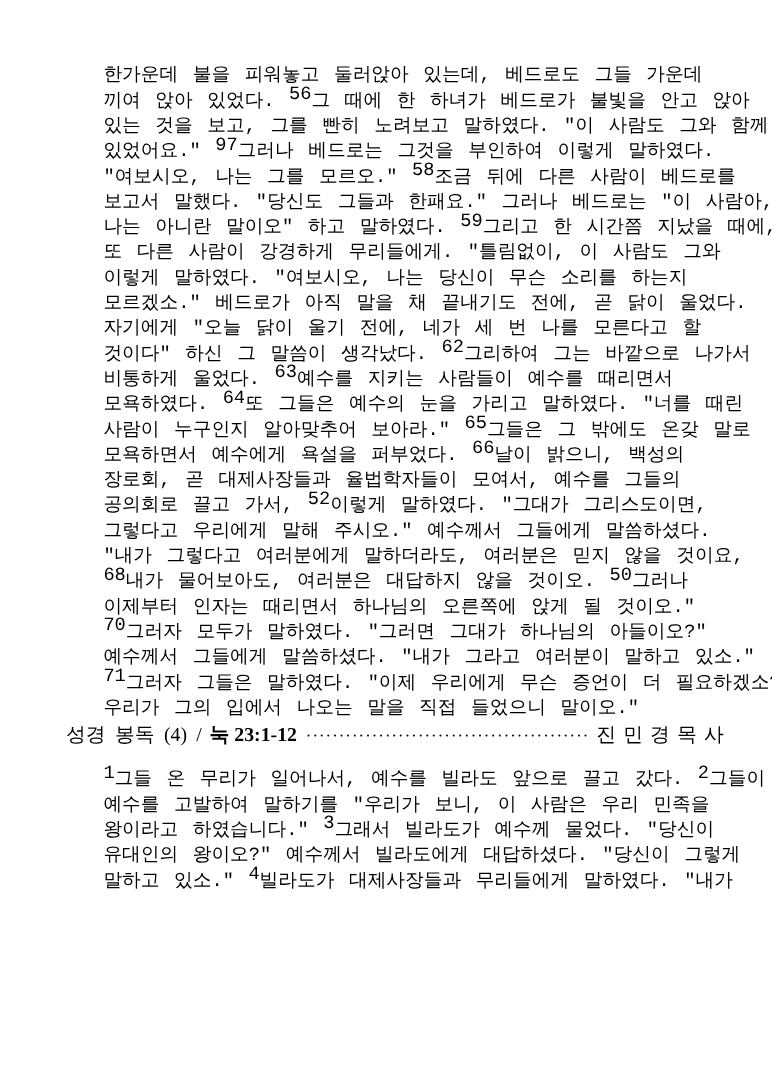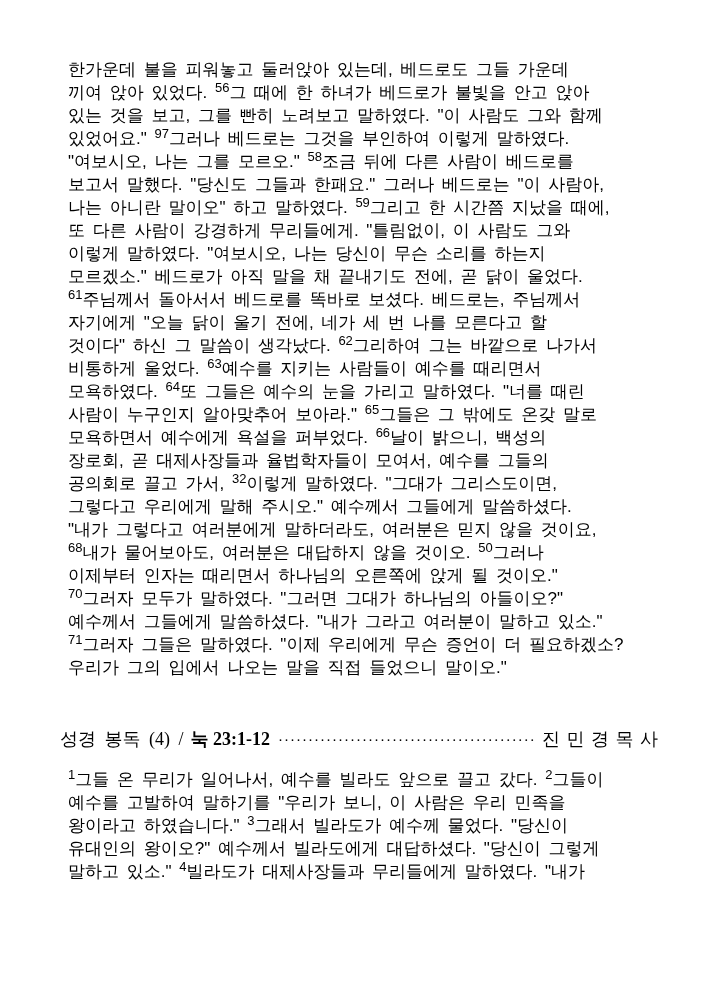--- a/index.html
+++ b/index.html
@@ -11,38 +11,38 @@
     color: #000000;
   }
   .page {
     width: 702px;
     height: 992px;
     background: #ffffff;
     padding: 58px 44px 0 60px;
     overflow: hidden;
   }
   .scripture {
-    margin-left: 8px;
+    margin-left: 34px;
+    font-family: Liberation Mono, monospace;
   }
   .text-line {
     font-size: 17px;
     line-height: 23px;
     letter-spacing: 0px;
     word-spacing: 3px;
     white-space: nowrap;
   }
   sup.verse {
-    font-size: 13px;
+    font-size: 17px;
     line-height: 0;
     vertical-align: 6px;
   }
   .heading {
     display: flex;
     align-items: baseline;
-    margin-top: 48px;
     margin-bottom: 16px;
     font-family: "Liberation Serif", serif;
     font-size: 18px;
     line-height: 24px;
     white-space: nowrap;
   }
   .heading .title-left {
     word-spacing: 4px;
   }
   .heading .ref {
@@ -70,29 +70,28 @@
       <div class="text-line">한가운데 불을 피워놓고 둘러앉아 있는데, 베드로도 그들 가운데</div>
       <div class="text-line">끼여 앉아 있었다. <sup class="verse">56</sup>그 때에 한 하녀가 베드로가 불빛을 안고 앉아</div>
       <div class="text-line">있는 것을 보고, 그를 빤히 노려보고 말하였다. "이 사람도 그와 함께</div>
       <div class="text-line">있었어요." <sup class="verse">97</sup>그러나 베드로는 그것을 부인하여 이렇게 말하였다.</div>
       <div class="text-line">"여보시오, 나는 그를 모르오." <sup class="verse">58</sup>조금 뒤에 다른 사람이 베드로를</div>
       <div class="text-line">보고서 말했다. "당신도 그들과 한패요." 그러나 베드로는 "이 사람아,</div>
       <div class="text-line">나는 아니란 말이오" 하고 말하였다. <sup class="verse">59</sup>그리고 한 시간쯤 지났을 때에,</div>
       <div class="text-line">또 다른 사람이 강경하게 무리들에게. "틀림없이, 이 사람도 그와</div>
       <div class="text-line">이렇게 말하였다. "여보시오, 나는 당신이 무슨 소리를 하는지</div>
       <div class="text-line">모르겠소." 베드로가 아직 말을 채 끝내기도 전에, 곧 닭이 울었다.</div>
-      <div class="text-line"><sup class="verse">61</sup>주님께서 돌아서서 베드로를 똑바로 보셨다. 베드로는, 주님께서</div>
       <div class="text-line">자기에게 "오늘 닭이 울기 전에, 네가 세 번 나를 모른다고 할</div>
       <div class="text-line">것이다" 하신 그 말씀이 생각났다. <sup class="verse">62</sup>그리하여 그는 바깥으로 나가서</div>
       <div class="text-line">비통하게 울었다. <sup class="verse">63</sup>예수를 지키는 사람들이 예수를 때리면서</div>
       <div class="text-line">모욕하였다. <sup class="verse">64</sup>또 그들은 예수의 눈을 가리고 말하였다. "너를 때린</div>
       <div class="text-line">사람이 누구인지 알아맞추어 보아라." <sup class="verse">65</sup>그들은 그 밖에도 온갖 말로</div>
       <div class="text-line">모욕하면서 예수에게 욕설을 퍼부었다. <sup class="verse">66</sup>날이 밝으니, 백성의</div>
       <div class="text-line">장로회, 곧 대제사장들과 율법학자들이 모여서, 예수를 그들의</div>
-      <div class="text-line">공의회로 끌고 가서, <sup class="verse">32</sup>이렇게 말하였다. "그대가 그리스도이면,</div>
+      <div class="text-line">공의회로 끌고 가서, <sup class="verse">52</sup>이렇게 말하였다. "그대가 그리스도이면,</div>
       <div class="text-line">그렇다고 우리에게 말해 주시오." 예수께서 그들에게 말씀하셨다.</div>
       <div class="text-line">"내가 그렇다고 여러분에게 말하더라도, 여러분은 믿지 않을 것이요,</div>
       <div class="text-line"><sup class="verse">68</sup>내가 물어보아도, 여러분은 대답하지 않을 것이오. <sup class="verse">50</sup>그러나</div>
       <div class="text-line">이제부터 인자는 때리면서 하나님의 오른쪽에 앉게 될 것이오."</div>
       <div class="text-line"><sup class="verse">70</sup>그러자 모두가 말하였다. "그러면 그대가 하나님의 아들이오?"</div>
       <div class="text-line">예수께서 그들에게 말씀하셨다. "내가 그라고 여러분이 말하고 있소."</div>
       <div class="text-line"><sup class="verse">71</sup>그러자 그들은 말하였다. "이제 우리에게 무슨 증언이 더 필요하겠소?</div>
       <div class="text-line">우리가 그의 입에서 나오는 말을 직접 들었으니 말이오."</div>
     </div>
 

